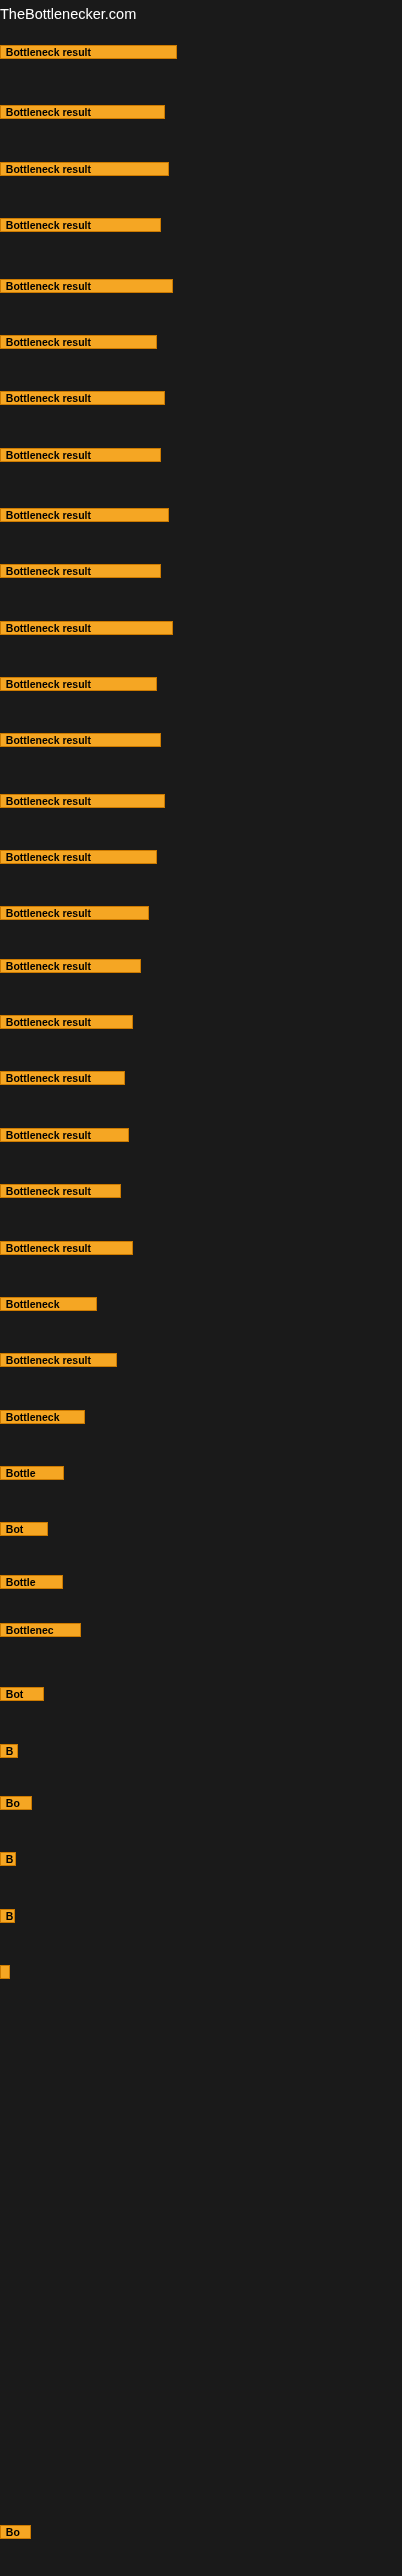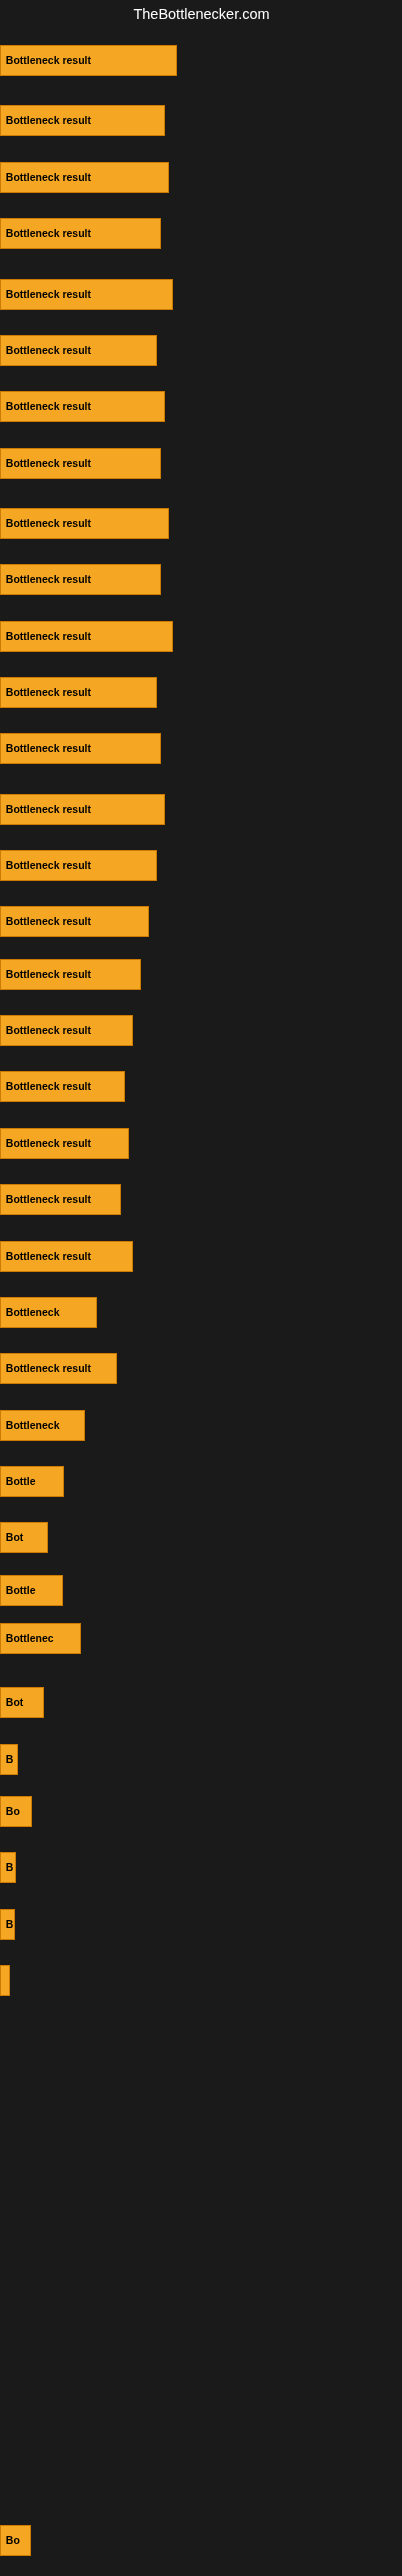--- a/index.html
+++ b/index.html
@@ -8,36 +8,35 @@
       box-sizing: border-box;
     }
     body {
       background-color: #1a1a1a;
       width: 403px;
       min-height: 2576px;
       font-family: Arial, sans-serif;
       position: relative;
     }
     .site-title {
-      text-align: center;
       color: #ffffff;
       font-size: 14.5px;
       padding: 6.4px 0;
       font-weight: normal;
     }
     .chart-area {
       position: relative;
       width: 403px;
       height: 2536px;
       padding-top: 8px;
     }
     .bar-item {
       position: absolute;
       left: 0;
-      height: 31px;
+      height: 14px;
       background-color: #f5a623;
       border: 1.6px solid #cc7a00;
       display: flex;
       align-items: center;
       padding-left: 4.8px;
       overflow: hidden;
     }
     .bar-label {
       color: #000000;
       font-size: 10.5px;

